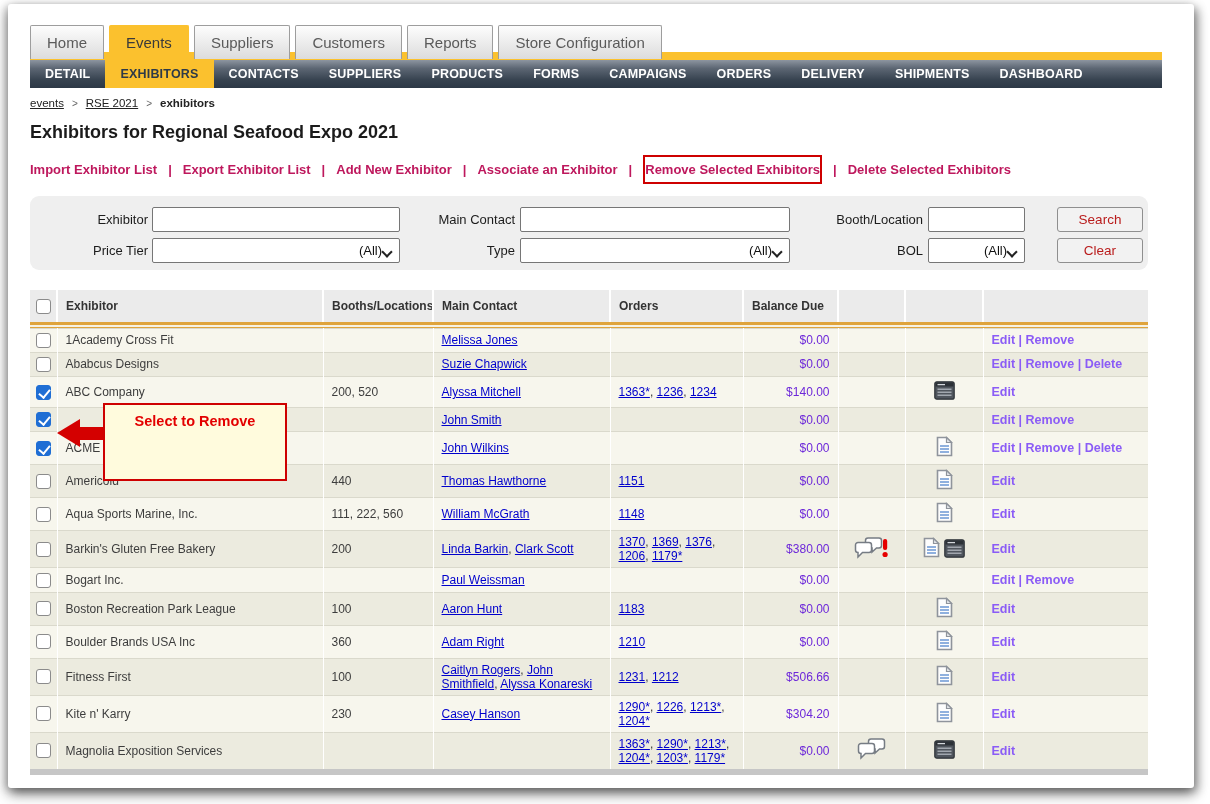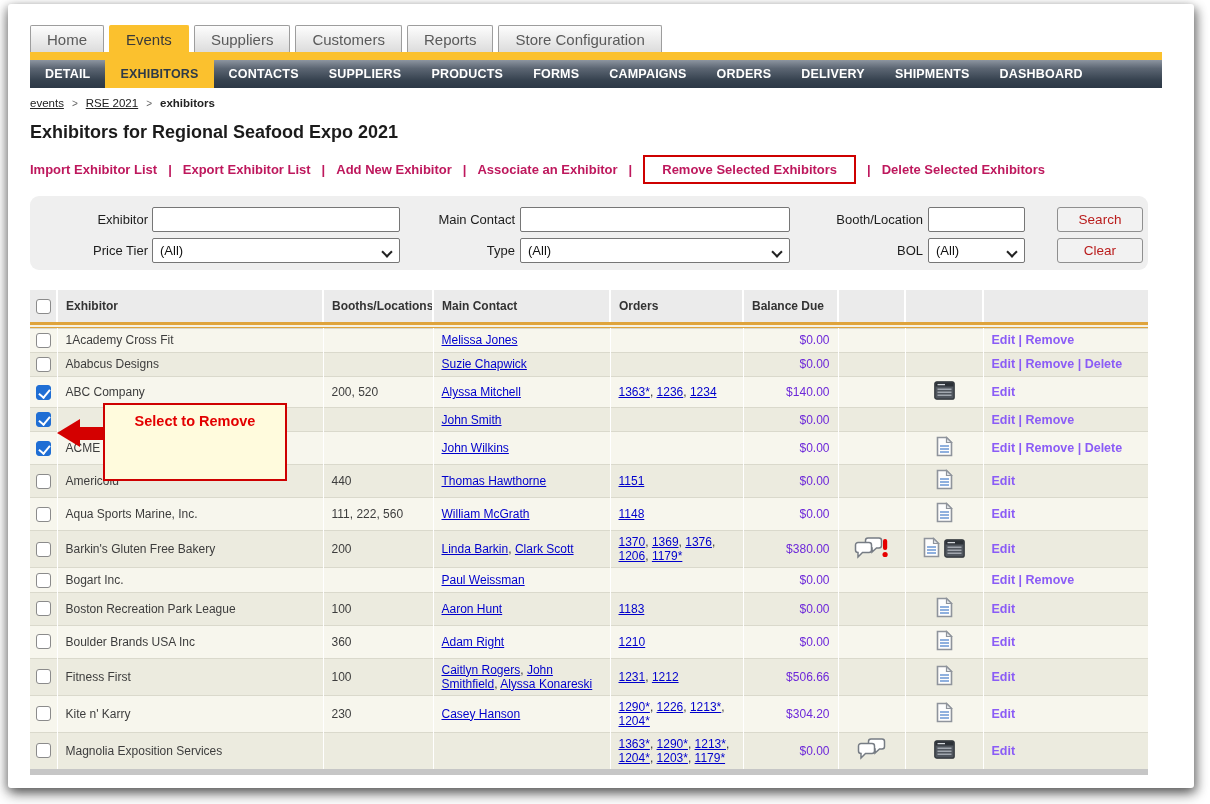--- a/index.html
+++ b/index.html
@@ -9,21 +9,21 @@
     background:#fff; font-family:"Liberation Sans", sans-serif;
   }
   .page-bg {
     position:absolute; left:8px; top:4px; width:1186px; height:784px;
     background:#fff; border-radius:3px;
     box-shadow:0 6px 14px rgba(0,0,0,.42), 4px 4px 10px rgba(0,0,0,.28), -3px 2px 8px rgba(0,0,0,.18);
   }
   
   .tabs { position:absolute; left:30px; top:25px; height:27px; display:flex; gap:5px; z-index:2; }
   .tab {
-    height:27px; display:flex; align-items:center; padding:0 16px;
+    height:34px; display:flex; align-items:center; padding:0 16px;
     border:1px solid #9d9d9d; border-bottom:none; border-radius:2px 2px 0 0;
     background:linear-gradient(#fdfdfd,#dcdcdc); color:#5a5a5a; font-size:15px; cursor:pointer; white-space:nowrap;
   }
   .tab.active { background:#FBC12E; border-color:#FBC12E; color:#3a3a3a; }
   .yellow-strip { position:absolute; left:30px; top:52px; width:1132px; height:8px; background:#FBC12E; z-index:1; }
   
   .subnav {
     position:absolute; left:30px; top:60px; width:1132px; height:28px; display:flex; z-index:1;
     background:linear-gradient(180deg,#8d95a0 0%,#5c6673 30%,#36424f 72%,#2c3846 100%);
   }
@@ -35,27 +35,27 @@
   
   .breadcrumb { position:absolute; left:30px; top:97px; display:flex; align-items:center; gap:8px; font-size:11.5px; color:#222; }
   .crumb-link { text-decoration:underline; cursor:pointer; }
   .crumb-sep { color:#666; font-size:10px; }
   .crumb-current { font-weight:bold; }
   .page-title { position:absolute; left:30px; top:122px; font-size:18px; font-weight:bold; color:#1b1b1b; }
   
   .toolbar { position:absolute; left:30px; top:154px; height:30px; display:flex; align-items:center; gap:11px;
     font-weight:bold; font-size:13px; color:#be185d; white-space:nowrap; }
   .tool-link { cursor:pointer; }
-  .hl-box { border:2px solid #CE0000; padding:5px 17px; }
+  .hl-box { border:2px solid #CE0000; padding:5px 0; }
   
   .search-panel { position:absolute; left:30px; top:196px; width:1118px; height:74px; background:#efefef; border-radius:9px; }
   .s-lbl { position:absolute; font-size:13px; color:#1c1c1c; text-align:right; }
   .s-inp { position:absolute; height:25px; border:1px solid #767676; border-radius:2px; background:#fff; font-size:13px; padding:0 5px; font-family:"Liberation Sans",sans-serif; }
   .s-sel { position:absolute; height:25px; border:1px solid #767676; border-radius:2px; background:#fff; font-size:13px;
-    display:flex; align-items:center; justify-content:space-between; padding:0 7px; color:#111; cursor:pointer; }
+    display:flex; align-items:center; justify-content:flex-end; padding:0 7px; color:#111; cursor:pointer; }
   .caret { width:10px; height:10px; position:relative; }
   .caret::before { content:""; position:absolute; left:1px; top:2px; width:6px; height:6px;
     border-right:2px solid #222; border-bottom:2px solid #222; transform:rotate(45deg); }
   .s-btn { position:absolute; width:86px; height:25px; background:#f2f2f2; border:1px solid #8f8f8f; border-radius:3px;
     font-size:13.5px; color:#b91c1c; display:flex; align-items:center; justify-content:center; cursor:pointer; }
   
   .tbl-wrap { position:absolute; left:30px; top:290px; width:1118px; z-index:1; }
   table { border-collapse:collapse; table-layout:fixed; width:1118px; }
   thead th { background:#ebebeb; height:32px; font-size:12px; font-weight:bold; color:#333;
     text-align:left; padding:0 8px; border-right:2px solid #fff; overflow:hidden; white-space:nowrap; }

